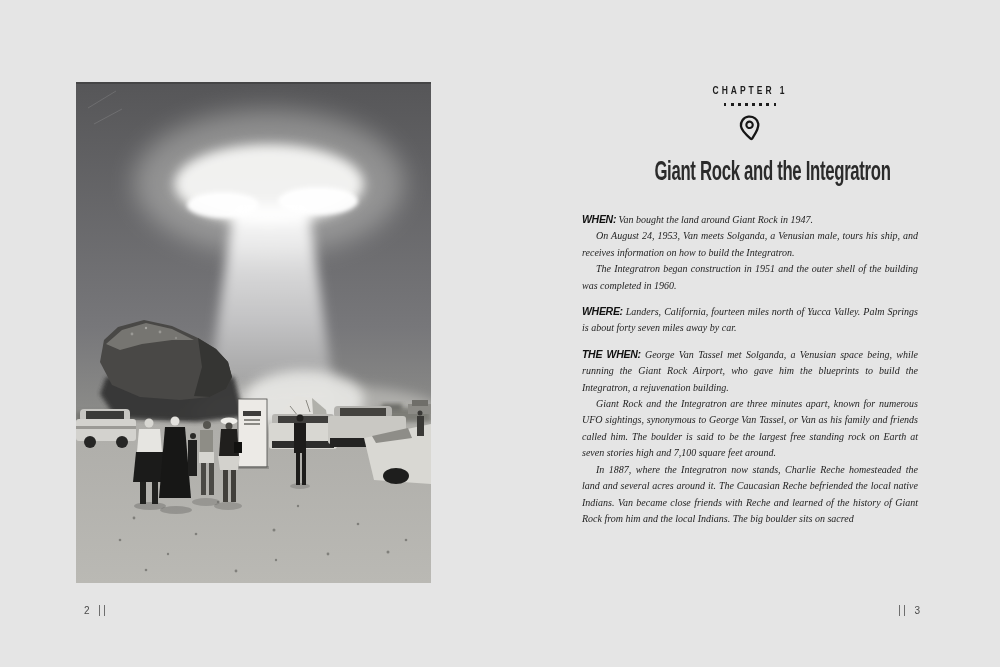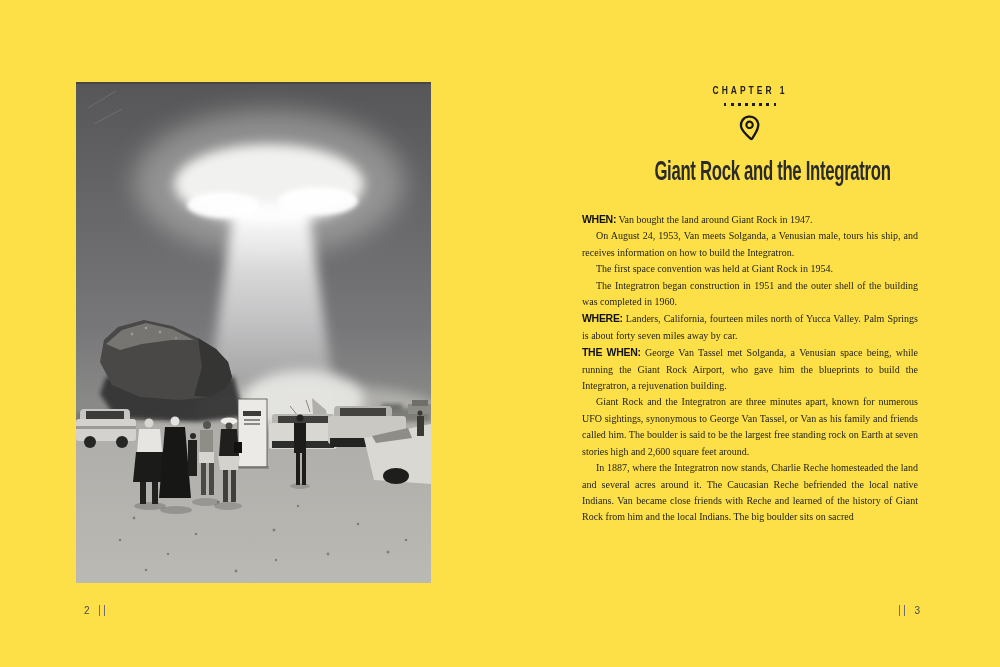--- a/index.html
+++ b/index.html
@@ -1,36 +1,36 @@
 <!DOCTYPE html>
 <html><head>
 <meta charset="utf-8">
 <style>
   html,body{margin:0;padding:0;background:#ffffff;}
-  .spread{position:relative;width:1000px;height:667px;background:#fde047;overflow:hidden;
+  .spread{position:relative;width:1000px;height:667px;background:#e5e5e5;overflow:hidden;
           font-family:"Liberation Serif",serif;color:#1f1f1f;}
   
   .photo{position:absolute;left:76px;top:82px;width:355px;height:501px;}
   .photo svg{display:block;}
   
   .right-col{position:absolute;left:582px;top:80px;width:336px;}
   .chap-head{position:absolute;left:0;top:0;width:336px;text-align:center;}
   .chapter-label{font-family:"Liberation Sans",sans-serif;font-weight:700;font-size:10px;
                  letter-spacing:3.5px;color:#1d1d1d;display:inline-block;transform:scaleX(.85);}
   .dots{margin-top:5px;display:flex;justify-content:center;gap:4.5px;}
   .dots span{width:2.6px;height:2.6px;background:#1d1d1d;display:inline-block;}
   .pin-wrap{margin-top:8px;}
   .chap-title{margin-top:10px;white-space:nowrap;text-decoration:underline;}
   .chap-title span{display:inline-block;font-family:"Liberation Sans",sans-serif;font-weight:700;
                    font-size:27px;letter-spacing:-.5px;color:#2b2b2b;transform:scaleX(.62);}
   .bodytext{position:absolute;left:0;top:131px;width:336px;font-size:10px;line-height:16.4px;
             text-align:justify;color:#1e1e1e;}
   .section{margin:0;}
-  .section + .section{}
-  .bodytext p{margin:0;}
+  .section + .section{margin-top:9px;}
+  .bodytext p{margin:0;font-style:italic;}
   .bodytext p.indent{text-indent:14px;}
   .sec-label{font-family:"Liberation Sans",sans-serif;font-weight:700;font-size:10.5px;
              letter-spacing:-.3px;color:#111;}
   
   .folio{position:absolute;top:605px;display:flex;align-items:center;gap:9px;
          font-family:"Liberation Sans",sans-serif;font-size:10px;color:#4a4a4a;}
   .folio-left{left:84px;}
   .folio-right{right:80px;}
   .dbar{width:4px;height:11px;border-left:1.8px solid #6e6e6e;border-right:1.8px solid #6e6e6e;}
 </style>
@@ -238,31 +238,30 @@
       <div class="chap-title">
         <span>Giant Rock and the Integratron</span>
       </div>
     </div>
 
     <div class="bodytext">
 
       <div class="section">
         <p><span class="sec-label">WHEN:</span> <span>Van bought the land around Giant Rock in 1947.</span></p>
         <p class="indent">On August 24, 1953, Van meets Solganda, a Venusian male, tours his ship, and receives information on how to build the Integratron.</p>
-        <p class="indent">The first space convention was held at Giant Rock in 1954.</p>
         <p class="indent">The Integratron began construction in 1951 and the outer shell of the building was completed in 1960.</p>
       </div>
 
       <div class="section">
         <p><span class="sec-label">WHERE:</span> <span>Landers, California, fourteen miles north of Yucca Valley. Palm Springs is about forty seven miles away by car.</span></p>
       </div>
 
       <div class="section">
         <p><span class="sec-label">THE WHEN:</span> <span>George Van Tassel met Solganda, a Venusian space being, while running the Giant Rock Airport, who gave him the blueprints to build the Integratron, a rejuvenation building.</span></p>
-        <p class="indent">Giant Rock and the Integratron are three minutes apart, known for numerous UFO sightings, synonymous to George Van Tassel, or Van as his family and friends called him. The boulder is said to be the largest free standing rock on Earth at seven stories high and 2,600 square feet around.</p>
+        <p class="indent">Giant Rock and the Integratron are three minutes apart, known for numerous UFO sightings, synonymous to George Van Tassel, or Van as his family and friends called him. The boulder is said to be the largest free standing rock on Earth at seven stories high and 7,100 square feet around.</p>
         <p class="indent">In 1887, where the Integratron now stands, Charlie Reche homesteaded the land and several acres around it. The Caucasian Reche befriended the local native Indians. Van became close friends with Reche and learned of the history of Giant Rock from him and the local Indians. The big boulder sits on sacred</p>
       </div>
 
     </div>
   </div>
 
   <div class="folio folio-left">
     <span>2</span>
     <span class="dbar"></span>
   </div>

